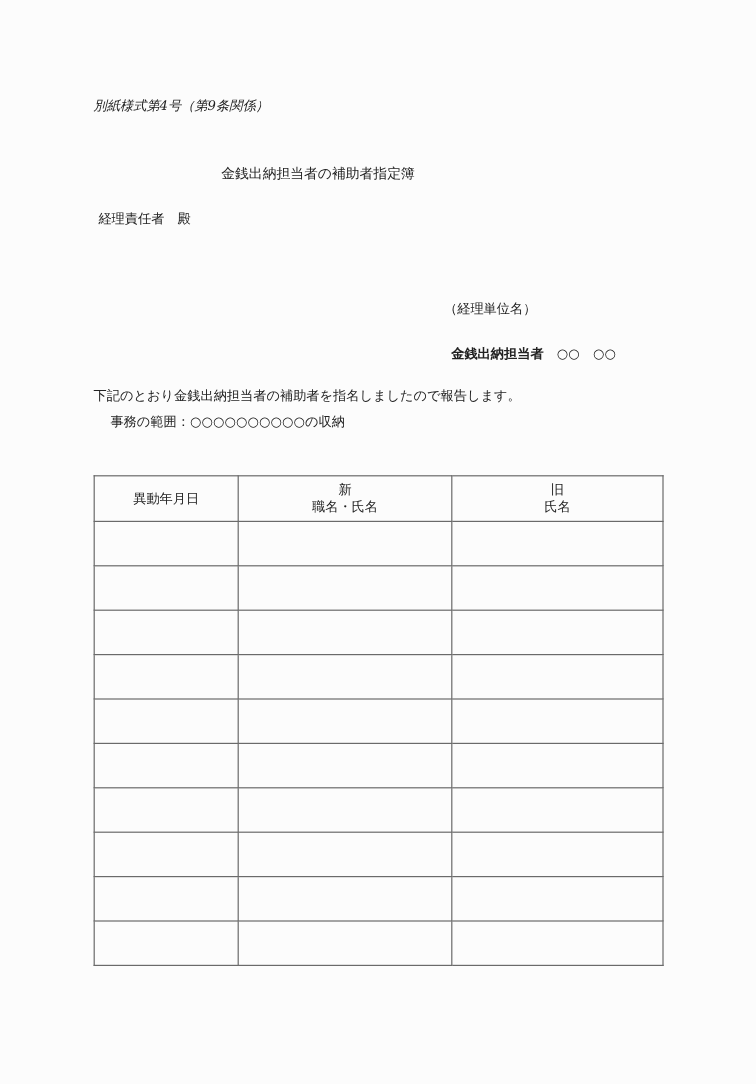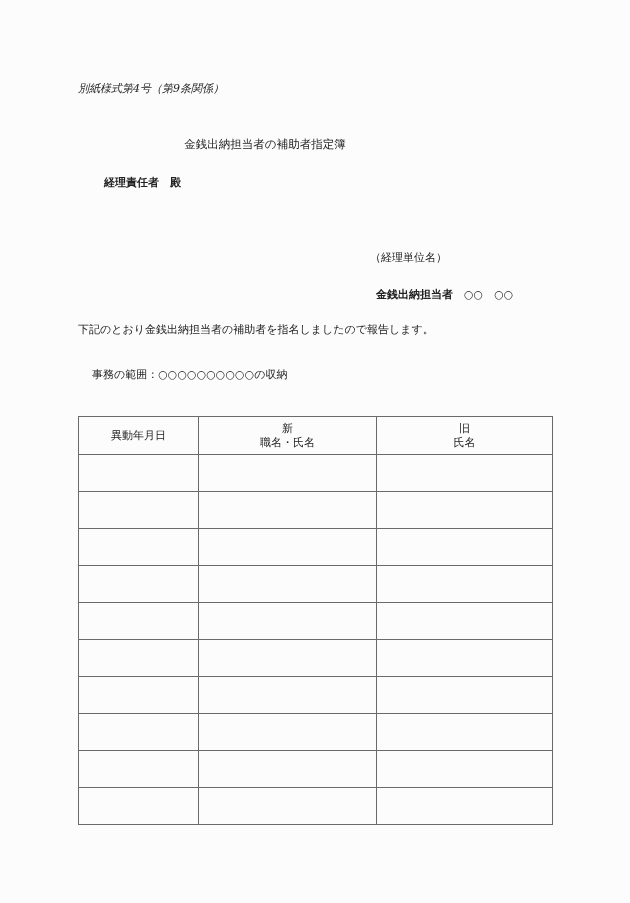--- a/index.html
+++ b/index.html
@@ -4,27 +4,27 @@
 <style>
   html, body { margin:0; padding:0; }
   body {
     width:630px; height:903px; background:#fcfcfc; position:relative;
     font-family: "DejaVu Serif", "Liberation Serif", serif;
     color:#222; font-size:11px; overflow:hidden;
   }
   .abs { position:absolute; white-space:nowrap; }
   #form-number { left:78px; top:81px;font-style:italic; }
   #doc-title { left:0; width:530px; top:137px; text-align:center; font-size:11.5px; }
-  #addressee { left:104px; top:175px;font-weight:bold; }
+  #addressee { left:82px; top:175px; }
   #unit-name { left:370px; top:250px;font-family:Liberation Serif, serif; }
   #officer { left:376px; top:287px;font-weight:bold; }
   #body-text { left:78px; top:322px; }
-  #scope { left:92px; top:367px;text-align:center; }
+  #scope { left:92px; top:344px;text-align:center; }
   table {
-    position:absolute; left:78px; top:416px; width:474px;
+    position:absolute; left:78px; top:396px; width:474px;
     border-collapse:collapse; table-layout:fixed;
   }
   td, th {
     border:1px solid #6a6a6a; padding:0; font-weight:normal;
     text-align:center; vertical-align:middle; font-size:11px; line-height:14px;
   }
   th { height:37px; }
   td { height:36px; }
 </style>
 </head>

